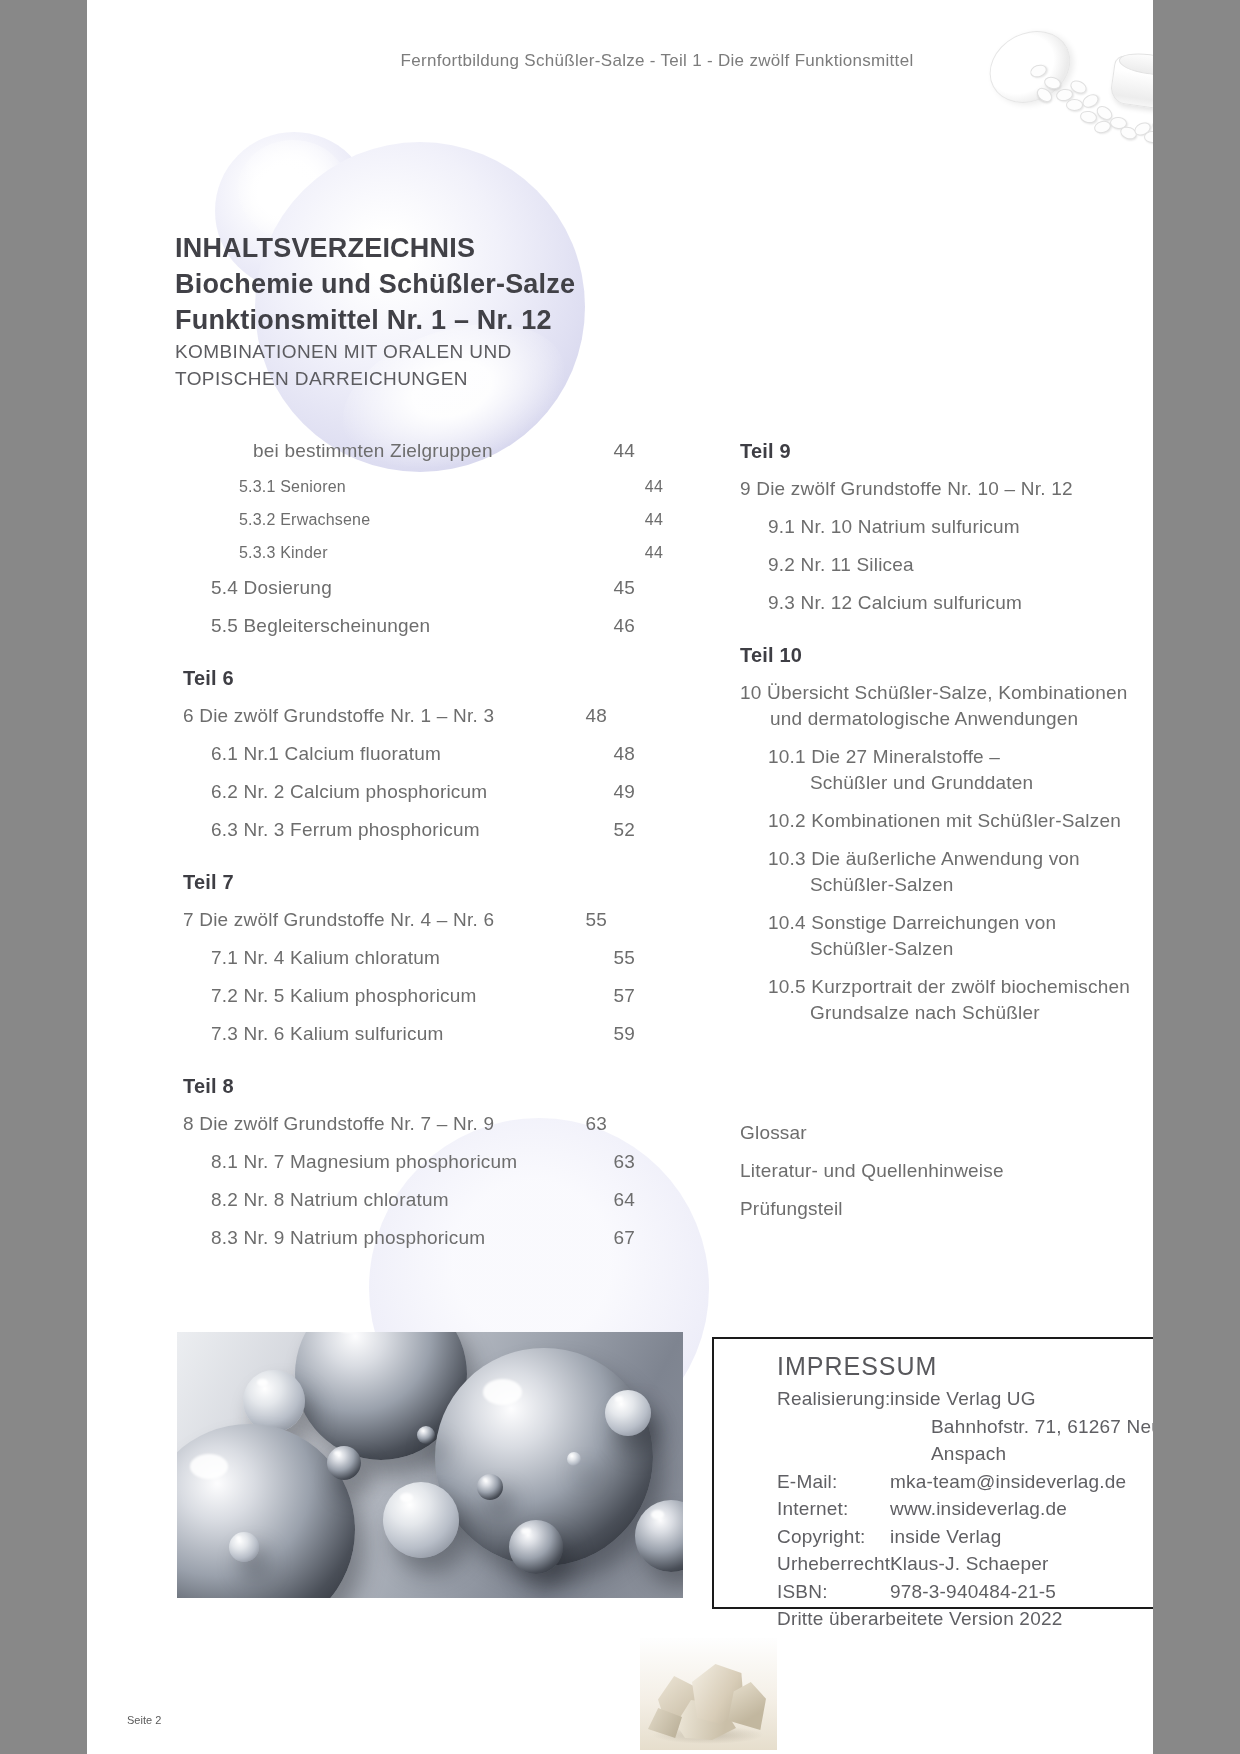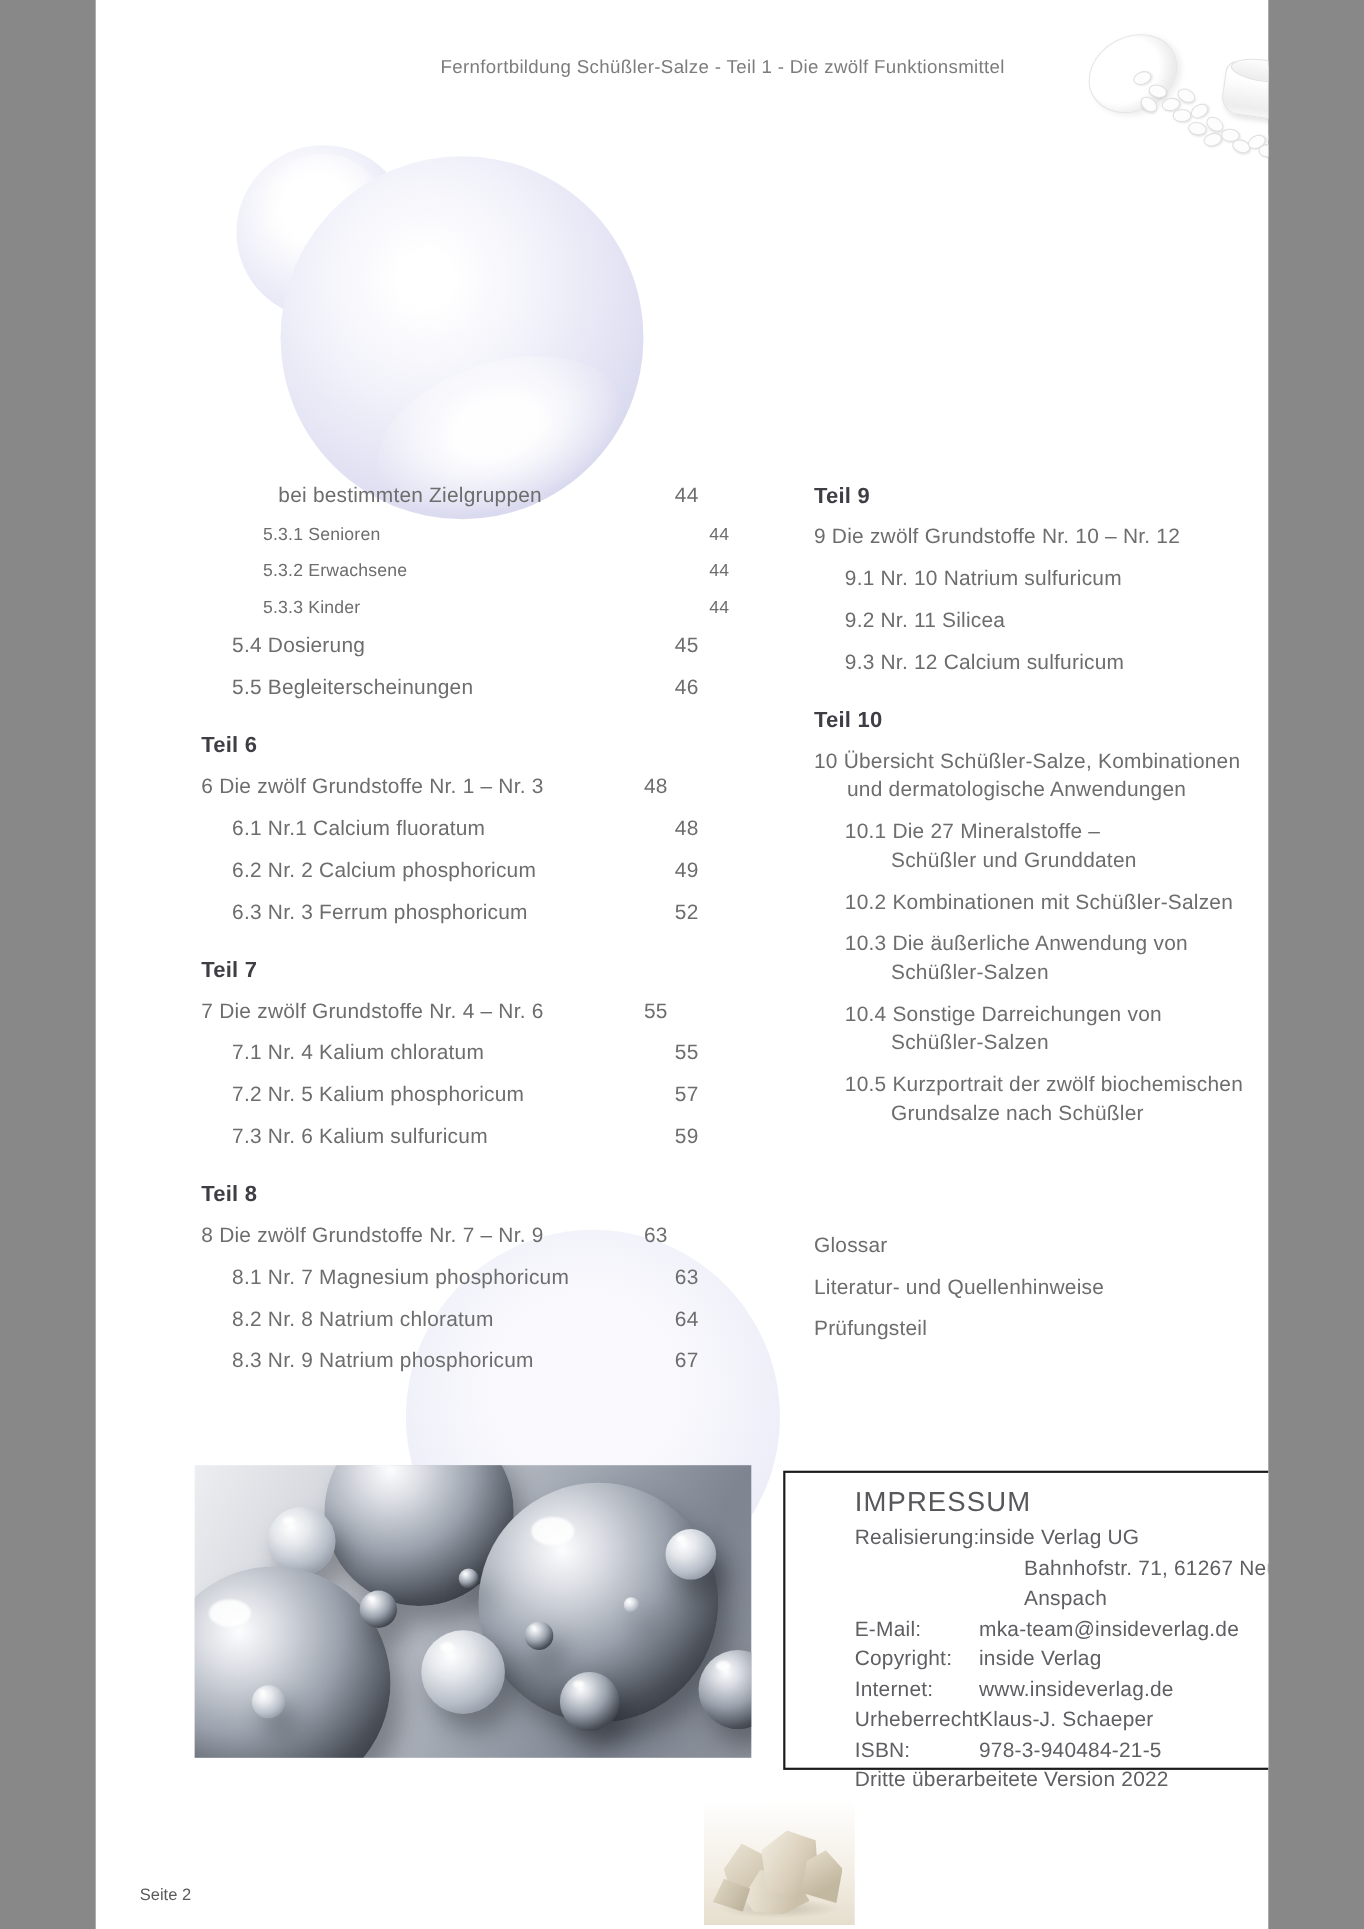--- a/index.html
+++ b/index.html
@@ -150,21 +150,21 @@
       clip-path:polygon(10% 90%, 0 30%, 45% 0, 95% 15%, 100% 70%, 55% 100%);}
   .c3{left:88px; top:44px; width:38px; height:48px; background:linear-gradient(150deg,#e8e0cf,#c2b79f 70%);
       clip-path:polygon(0 80%, 15% 20%, 60% 0, 100% 35%, 85% 100%);}
   .c4{left:36px; top:62px; width:60px; height:40px; background:linear-gradient(100deg,#efe9db,#cabfa8 80%);
       clip-path:polygon(0 60%, 25% 0, 75% 10%, 100% 70%, 60% 100%, 15% 95%);}
   .c5{left:8px; top:70px; width:34px; height:30px; background:linear-gradient(120deg,#e2dac8,#b7ac94);
       clip-path:polygon(0 70%, 30% 0, 100% 30%, 80% 100%);}
   .crystal-shadow{position:absolute; left:12px; top:88px; width:112px; height:18px; border-radius:50%;
       background:radial-gradient(ellipse, rgba(120,108,85,.30), rgba(120,108,85,0) 70%);}
   
-  .page-number{position:absolute; left:40px; top:1714px; font-size:15px; color:#5a5a5a; z-index:2;}
+  .page-number{position:absolute; left:40px; top:1714px; font-size:11px; color:#5a5a5a; z-index:2;}
 </style>
 </head>
 <body>
 
 <div class="page">
 
   <div class="bg-circle circle-small"></div>
   <div class="bg-circle circle-small-hl"></div>
   <div class="bg-circle circle-big"></div>
   <div class="bg-circle circle-big-hl"></div>
@@ -185,20 +185,27 @@
     <i class="pill"></i>
     <i class="pill"></i>
     <i class="pill"></i>
     <i class="pill"></i>
     <i class="pill"></i>
     <i class="pill"></i>
     <i class="pill"></i>
     <div class="pill-cap"></div>
   </div>
 
+  <div class="title-block">
+    <div class="title-main">INHALTSVERZEICHNIS</div>
+    <div class="title-main">Biochemie und Schüßler-Salze</div>
+    <div class="title-main">Funktionsmittel Nr. 1 – Nr. 12</div>
+    <div class="title-sub">KOMBINATIONEN MIT ORALEN UND</div>
+    <div class="title-sub">TOPISCHEN DARREICHUNGEN</div>
+  </div>
 
   <div id="toc-left" class="toc-col left">
       <div class="toc-entry level-1">
         <div class="toc-line cont">
           <span class="toc-text">bei bestimmten Zielgruppen</span>
           <span class="toc-page">44</span>
         </div>
       </div>
       <div class="toc-entry level-2">
         <div class="toc-line">
@@ -431,26 +438,26 @@
           </div>
           <div class="imp-row indent">
             <span class="imp-label"></span>
             <span class="imp-value">Bahnhofstr. 71, 61267 Neu-Anspach</span>
           </div>
           <div class="imp-row">
             <span class="imp-label">E-Mail:</span>
             <span class="imp-value">mka-team@insideverlag.de</span>
           </div>
           <div class="imp-row">
+            <span class="imp-label">Internet:</span>
+            <span class="imp-value">www.insideverlag.de</span>
+          </div>
+          <div class="imp-row">
             <span class="imp-label">Copyright:</span>
             <span class="imp-value">inside Verlag</span>
-          </div>
-          <div class="imp-row">
-            <span class="imp-label">Internet:</span>
-            <span class="imp-value">www.insideverlag.de</span>
           </div>
           <div class="imp-row">
             <span class="imp-label">Urheberrecht:</span>
             <span class="imp-value">Klaus-J. Schaeper</span>
           </div>
           <div class="imp-row">
             <span class="imp-label">ISBN:</span>
             <span class="imp-value">978-3-940484-21-5</span>
           </div>
         </div>

